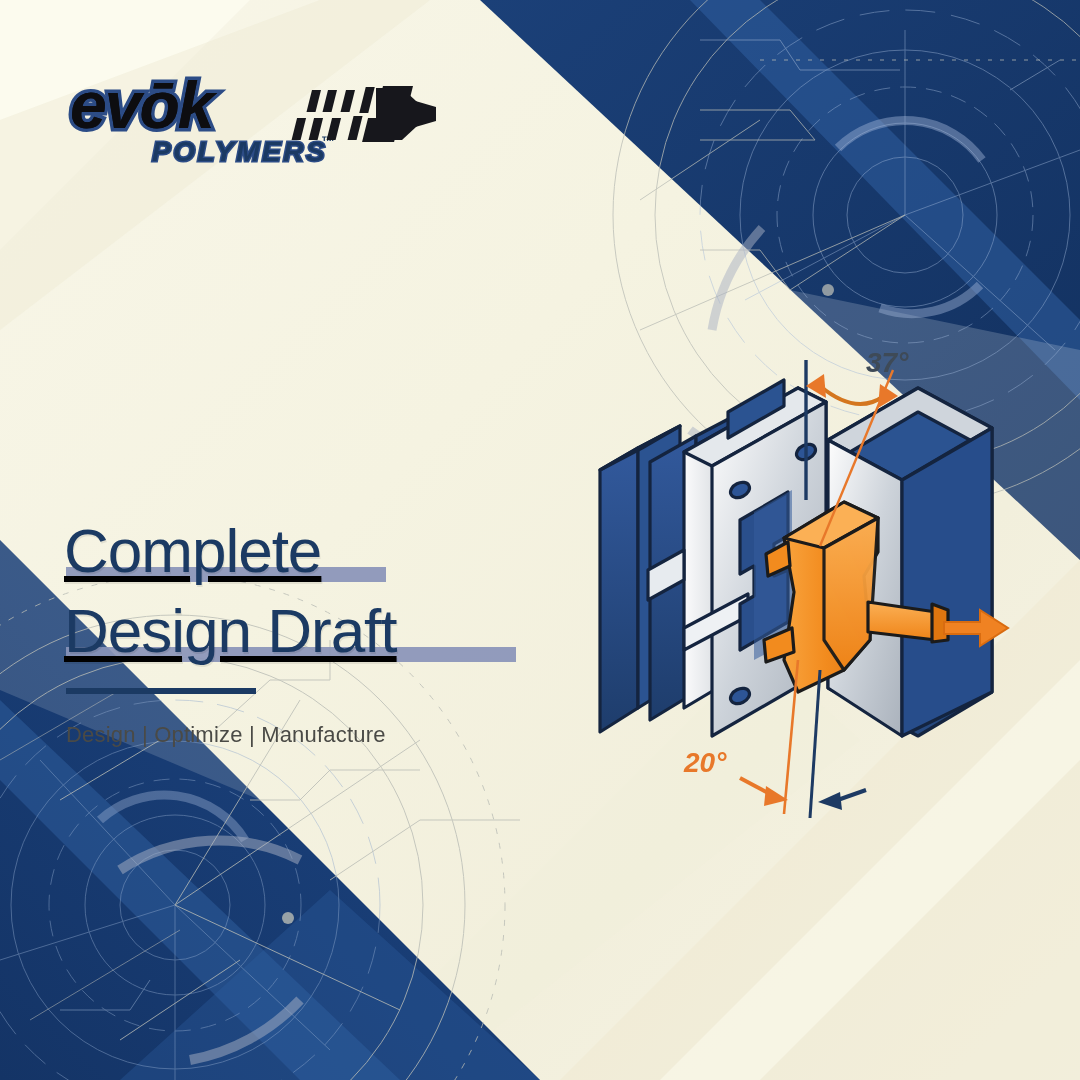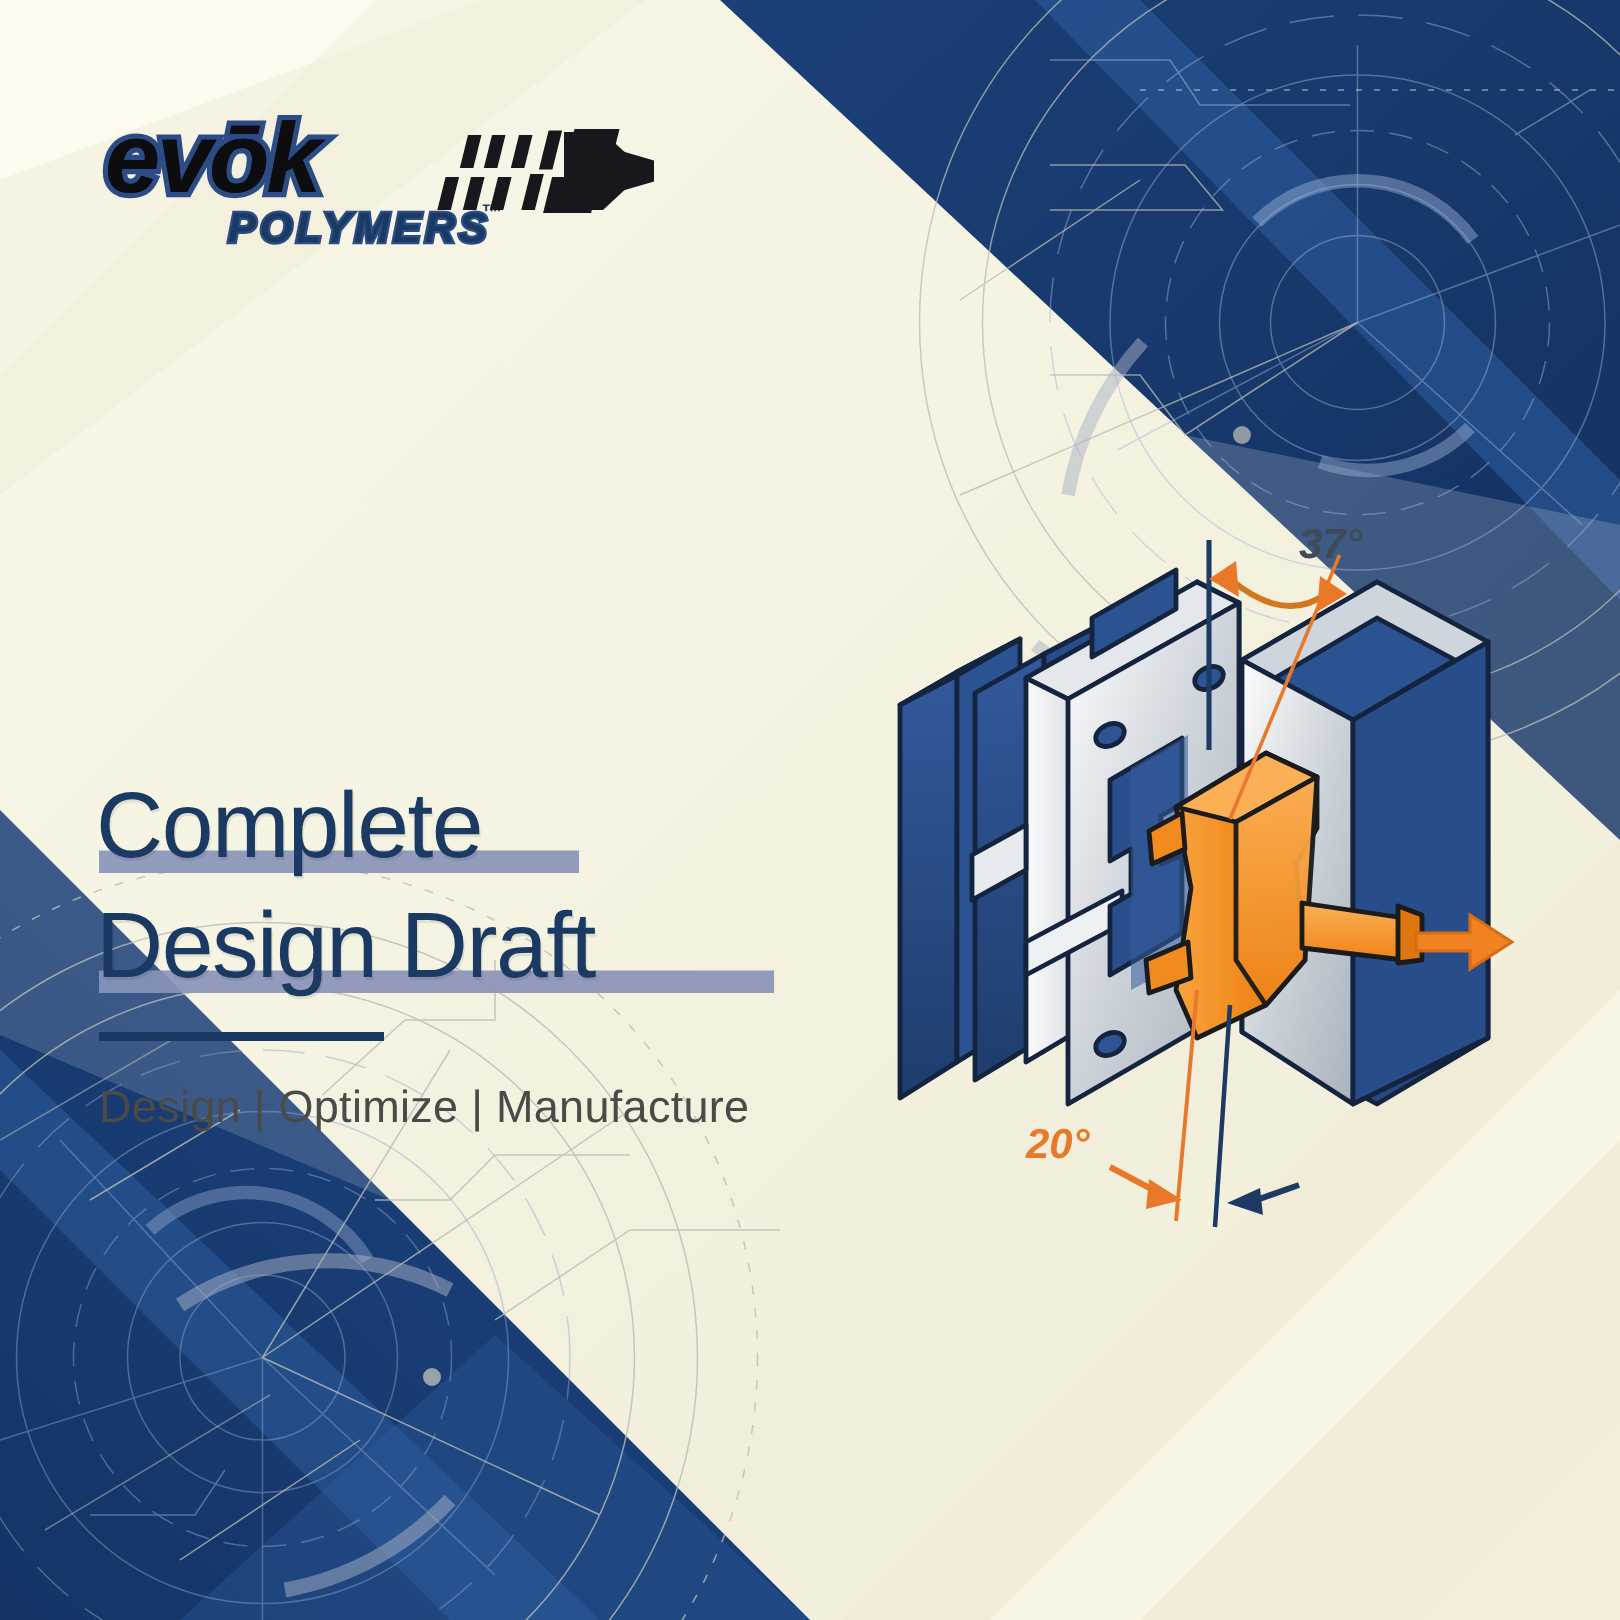--- a/index.html
+++ b/index.html
@@ -21,27 +21,27 @@
   .logo{position:absolute;left:66px;top:66px;width:370px;height:105px;}
   .logo svg{display:block;}
 
   
   .headline{position:absolute;left:64px;top:322px;width:620px;}
   .h-line{
     font-size:70px;line-height:80px;font-weight:700;letter-spacing:-1.6px;
     color:#1b3a63;text-shadow:1px 2px 0 rgba(0,0,0,.10);
     font-family:"Liberation Sans",sans-serif;
   }
-  .sub{position:absolute;left:64px;top:515px;width:620px;}
+  .sub{position:absolute;left:64px;top:515px;width:620px;text-decoration:underline;}
   .s-row{position:relative;height:80px;}
   .s-bar{position:absolute;left:2px;height:15px;background:#8994b9;opacity:.92;}
   .s-text{position:relative;font-size:62px;line-height:72px;font-weight:400;
     letter-spacing:-1px;color:#1b3a63;text-shadow:1px 2px 0 rgba(0,0,0,.08);}
   .rule{position:absolute;left:66px;top:688px;width:190px;height:6px;background:#1b3a63;}
-  .tagline{position:absolute;left:66px;top:722px;font-size:30px;color:#4a4a46;
+  .tagline{position:absolute;left:66px;top:722px;font-size:22px;color:#4a4a46;
     letter-spacing:.2px;font-weight:400;}
 
   
   .illus{position:absolute;left:588px;top:340px;width:460px;height:520px;font-style:italic;}
   .illus svg{display:block;overflow:visible;}
   .ang-label{font-family:"Liberation Sans",sans-serif;font-weight:700;}
 </style>
 </head>
 <body>
 

